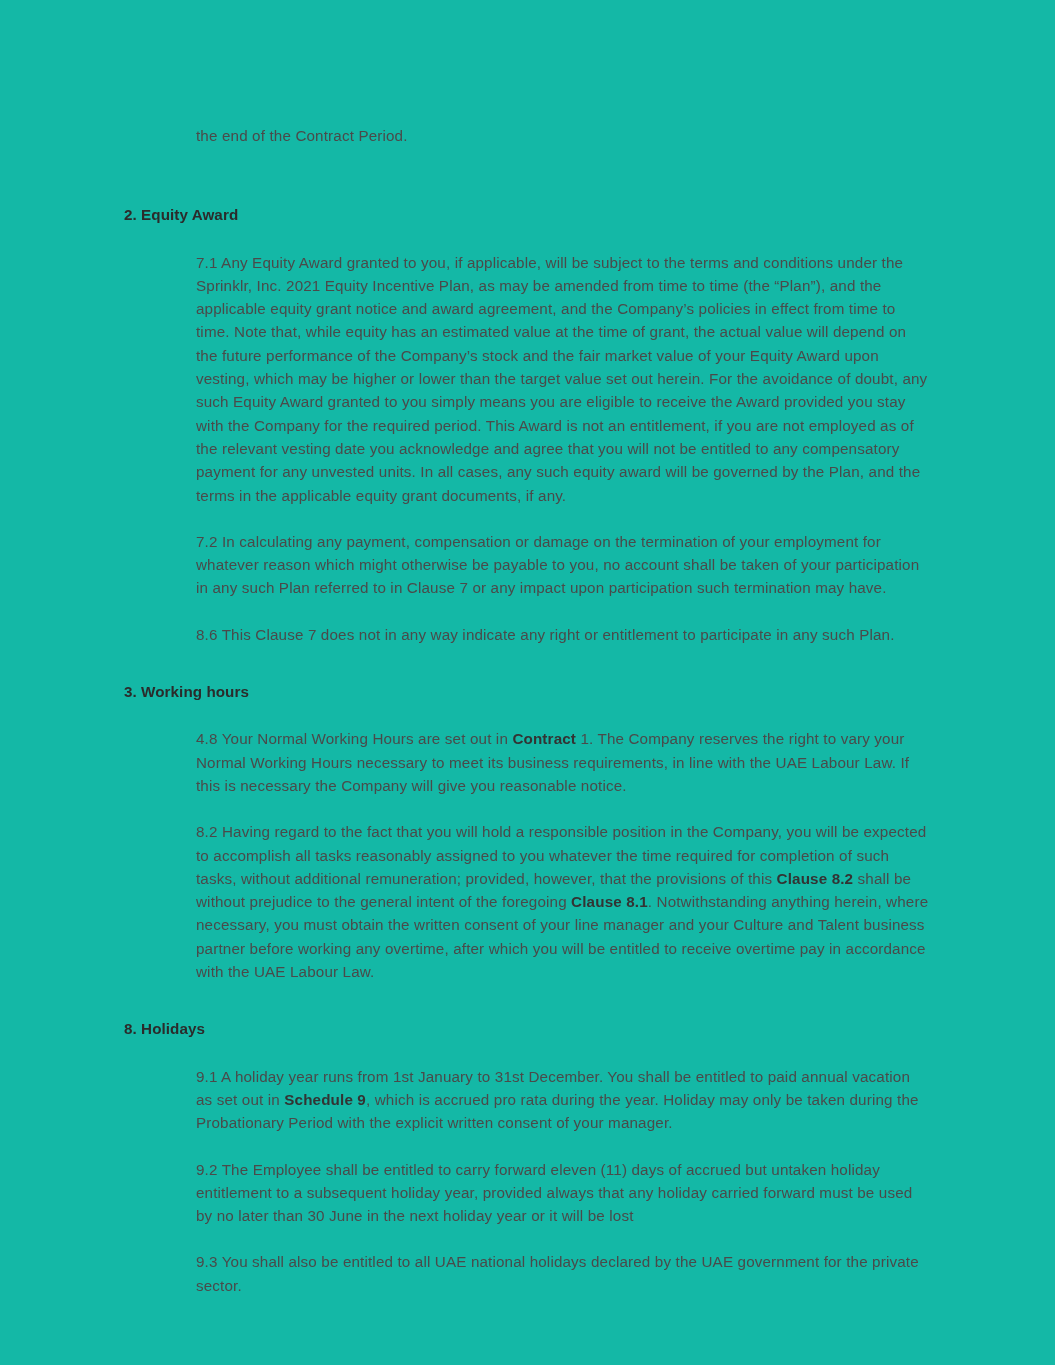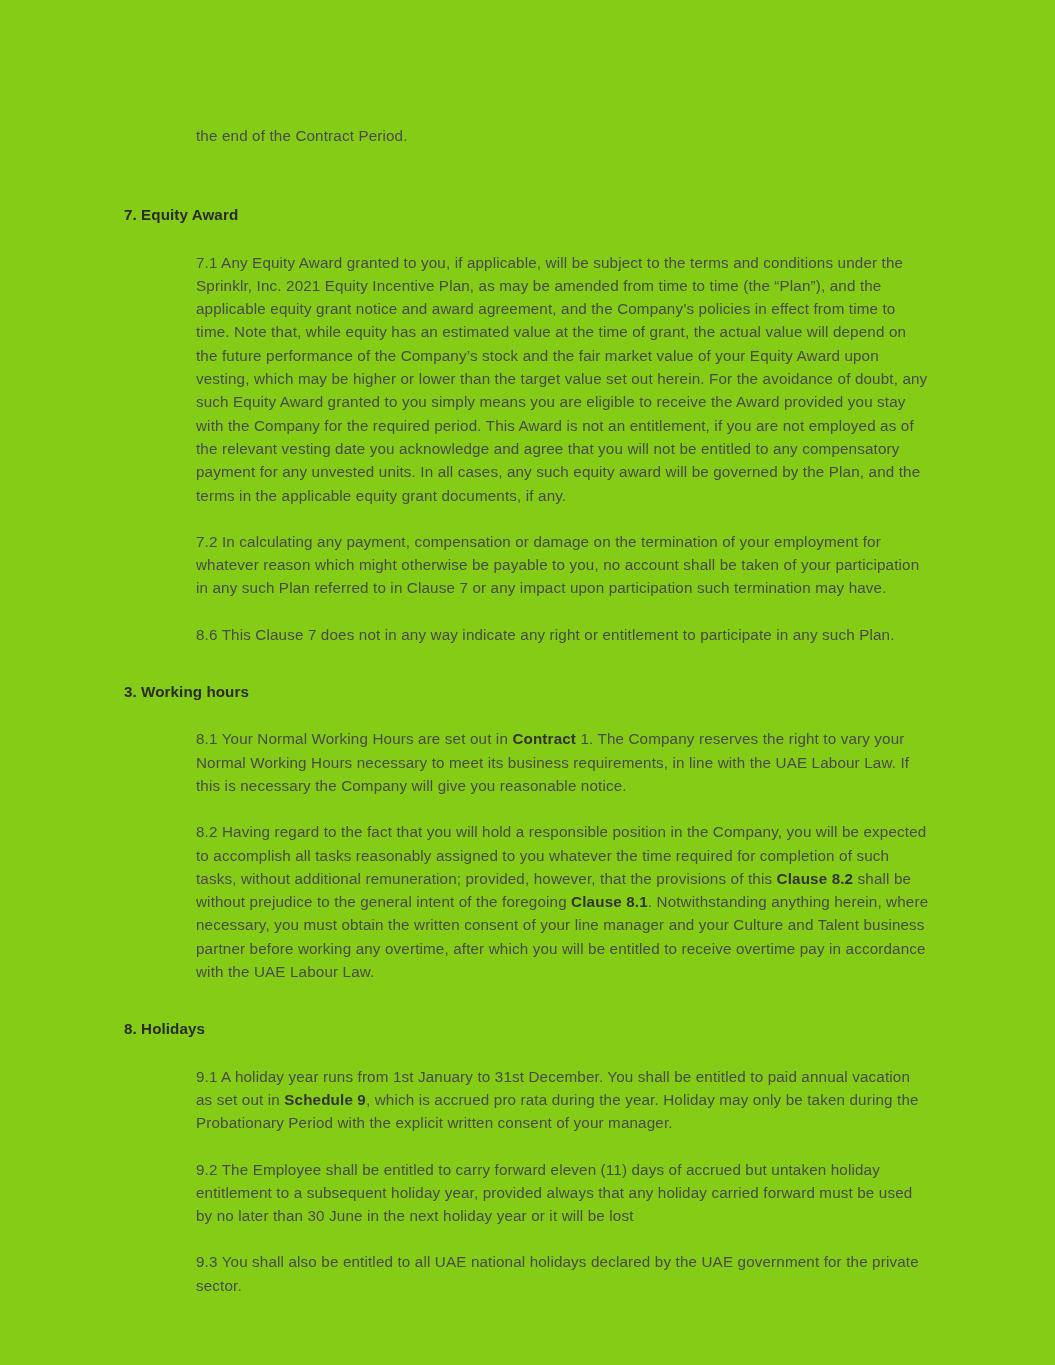--- a/index.html
+++ b/index.html
@@ -10,21 +10,21 @@
   body {
     width: 1055px;
     height: 1365px;
     font-family: "Liberation Sans", sans-serif;
     -webkit-font-smoothing: antialiased;
   }
   .page {
     position: relative;
     width: 1055px;
     height: 1365px;
-    background: #84cc16;
+    background: #14b8a6;
     box-sizing: border-box;
     padding: 124px 125px 0 124px;
   }
   .doc-body {
     width: 806px;
   }
   
   .continuation {
     margin: 0 0 0 72px;
     width: 734px;
@@ -63,26 +63,26 @@
 <body>
 
 <div class="page">
   <div class="doc-body">
 
     <p class="continuation">the end of the Contract Period.</p>
 
     <div class="spacer-7-to-8"></div>
 
     <div id="sections-root">
-        <p class="section-heading">7. Equity Award</p>
+        <p class="section-heading">2. Equity Award</p>
         <p class="clause first-after-heading"><span>7.1 Any Equity Award granted to you, if applicable, will be subject to the terms and conditions under the Sprinklr, Inc. 2021 Equity Incentive Plan, as may be amended from time to time (the “Plan”), and the applicable equity grant notice and award agreement, and the Company’s policies in effect from time to time. Note that, while equity has an estimated value at the time of grant, the actual value will depend on the future performance of the Company’s stock and the fair market value of your Equity Award upon vesting, which may be higher or lower than the target value set out herein.  For the avoidance of doubt, any such Equity Award granted to you simply means you are eligible to receive the Award provided you stay with the Company for the required period. This Award is not an entitlement, if you are not employed as of the relevant vesting date you acknowledge and agree that you will not be entitled to any compensatory payment for any unvested units.  In all cases, any such equity award will be governed by the Plan, and the terms in the applicable equity grant documents, if any.</span></p>
         <p class="clause"><span>7.2 In calculating any payment, compensation or damage on the termination of your employment for whatever reason which might otherwise be payable to you, no account shall be taken of your participation in any such Plan referred to in Clause 7 or any impact upon participation such termination may have.</span></p>
         <p class="clause"><span>8.6 This Clause 7 does not in any way indicate any right or entitlement to participate in any such Plan.</span></p>
         <p class="section-heading">3. Working hours</p>
-        <p class="clause first-after-heading"><span>8.1 Your Normal Working Hours are set out in </span><b>Contract</b><span> 1. The Company reserves the right to vary your Normal Working Hours necessary to meet its business requirements, in line with the UAE Labour Law. If this is necessary the Company will give you reasonable notice.</span></p>
+        <p class="clause first-after-heading"><span>4.8 Your Normal Working Hours are set out in </span><b>Contract</b><span> 1. The Company reserves the right to vary your Normal Working Hours necessary to meet its business requirements, in line with the UAE Labour Law. If this is necessary the Company will give you reasonable notice.</span></p>
         <p class="clause"><span>8.2 Having regard to the fact that you will hold a responsible position in the Company, you will be expected to accomplish all tasks reasonably assigned to you whatever the time required for completion of such tasks, without additional remuneration; provided, however, that the provisions of this </span><b>Clause 8.2</b><span> shall be without prejudice to the general intent of the foregoing </span><b>Clause 8.1</b><span>. Notwithstanding anything herein, where necessary, you must obtain the written consent of your line manager and your Culture and Talent business partner before working any overtime, after which you will be entitled to receive overtime pay in accordance with the UAE Labour Law.</span></p>
         <p class="section-heading">8. Holidays</p>
         <p class="clause first-after-heading"><span>9.1 A holiday year runs from 1st January to 31st December. You shall be entitled to paid annual vacation as set out in </span><b>Schedule 9</b><span>, which is accrued pro rata during the year.  Holiday may only be taken during the Probationary Period with the explicit written consent of your manager.</span></p>
         <p class="clause"><span>9.2 The Employee shall be entitled to carry forward eleven (11) days of accrued but untaken holiday entitlement to a subsequent holiday year, provided always that any holiday carried forward must be used by no later than 30 June in the next holiday year or it will be lost</span></p>
         <p class="clause"><span>9.3 You shall also be entitled to all UAE national holidays declared by the UAE government for the private sector.</span></p>
       </div>
 
   </div>
 </div>
 

